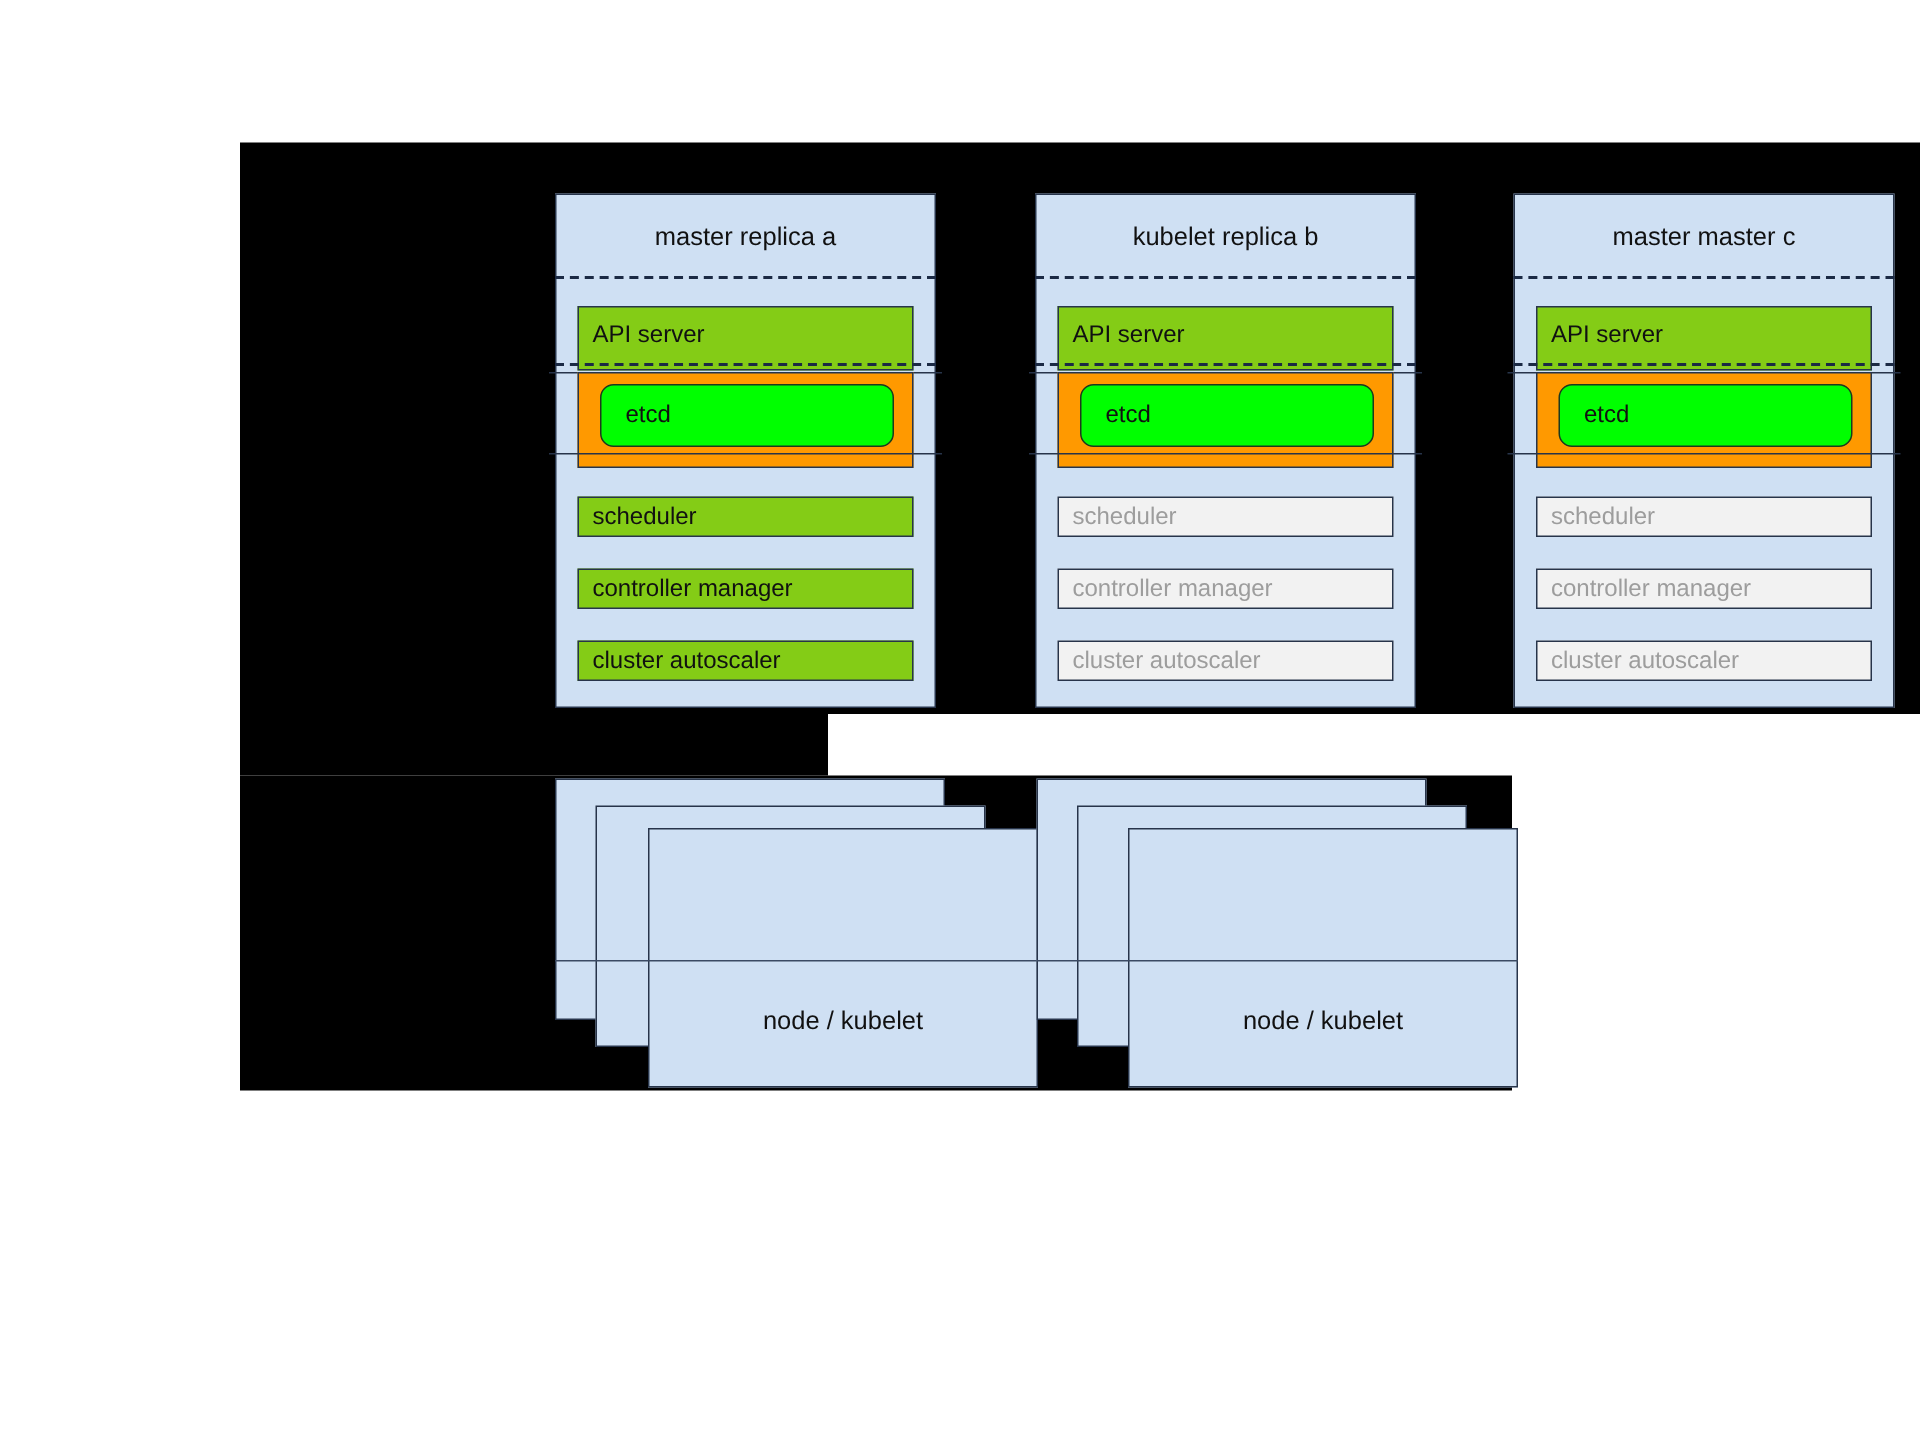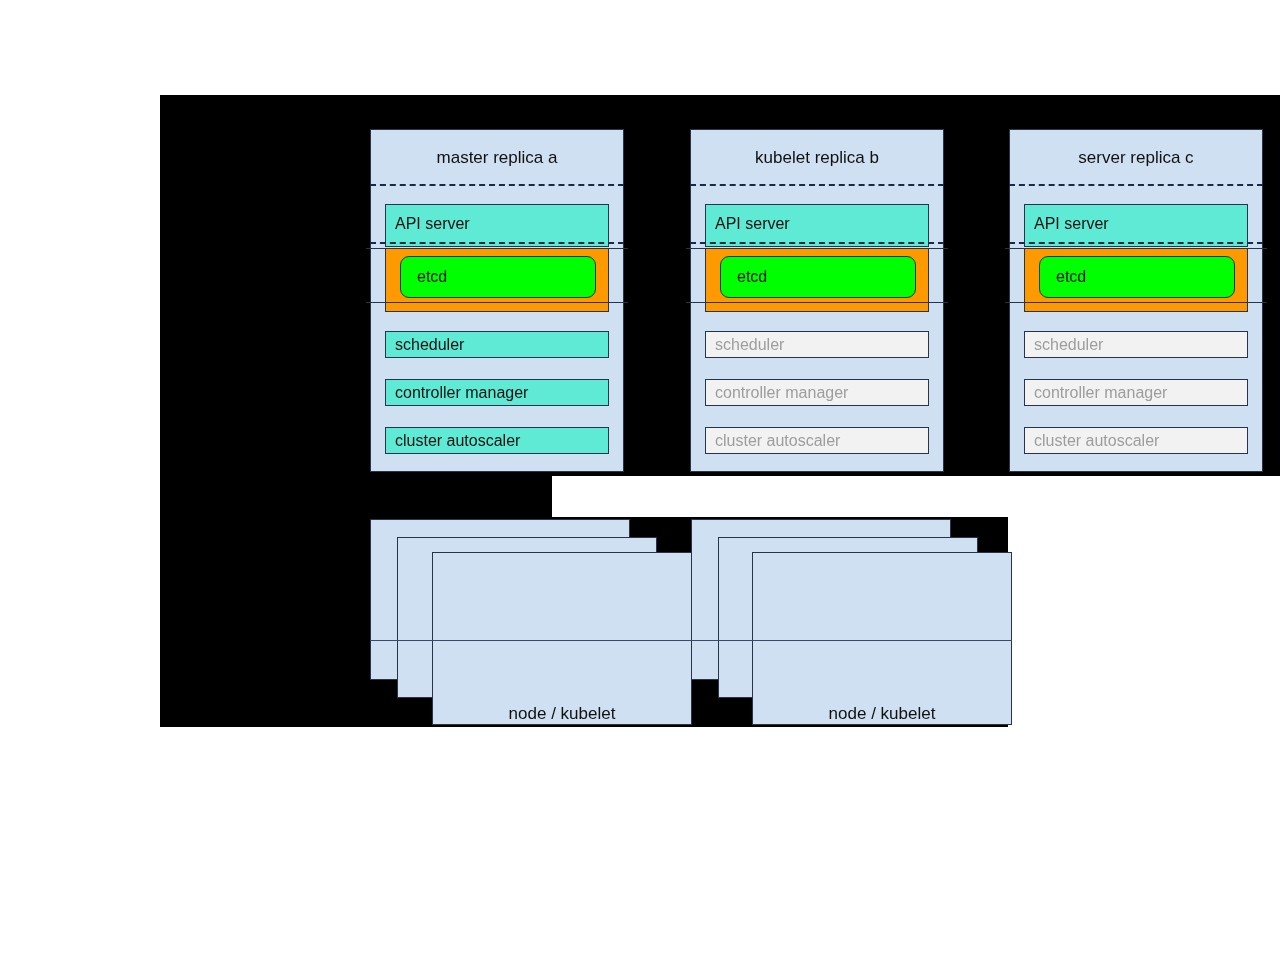--- a/index.html
+++ b/index.html
@@ -63,21 +63,21 @@
     position: absolute;
     box-sizing: border-box;
     border: 1px solid #27344a;
     font-size: 16px;
     line-height: 1;
     display: flex;
     align-items: center;
     padding-left: 9px;
   }
   .comp.active {
-    background: #5eead4;
+    background: #84cc16;
     color: #111111;
   }
   .comp.inactive {
     background: #f2f2f2;
     color: #9d9d9d;
   }
 
   
   .api-box {
     align-items: flex-start;
@@ -106,21 +106,21 @@
 
   
   .node-layer {
     position: absolute;
     box-sizing: border-box;
     background: #cfe0f3;
     border: 1px solid #27344a;
   }
   .node-front {
     display: flex;
-    align-items: flex-end;
+    align-items: center;
     justify-content: center;
     padding-top: 84px;
     font-size: 17px;
     color: #111111;
   }
 
   .node-hline {
     position: absolute;
     border-top: 1px solid #3b4a63;
     height: 0;
@@ -183,21 +183,21 @@
     <span>scheduler</span>
   </div>
   <div class="comp inactive" style="left:665px; top:379px; width:224px; height:27px;">
     <span>controller manager</span>
   </div>
   <div class="comp inactive" style="left:665px; top:427px; width:224px; height:27px;">
     <span>cluster autoscaler</span>
   </div>
 
   <div class="replica" style="left:969px; top:129px; width:254px; height:343px;">
-    <div class="replica-title">server replica c</div>
+    <div class="replica-title">master master c</div>
   </div>
   <div class="dashed-line" style="left:969px; top:184px; width:254px;"></div>
 
   <div class="comp active api-box" style="left:984px; top:204px; width:224px; height:43px;">
     <span>API server</span>
   </div>
   <div class="dashed-line" style="left:969px; top:242px; width:254px;"></div>
   <div class="solid-line" style="left:965px; top:248px; width:262px;"></div>
 
   <div class="etcd-band" style="left:984px; top:248px; width:224px; height:64px;"></div>

